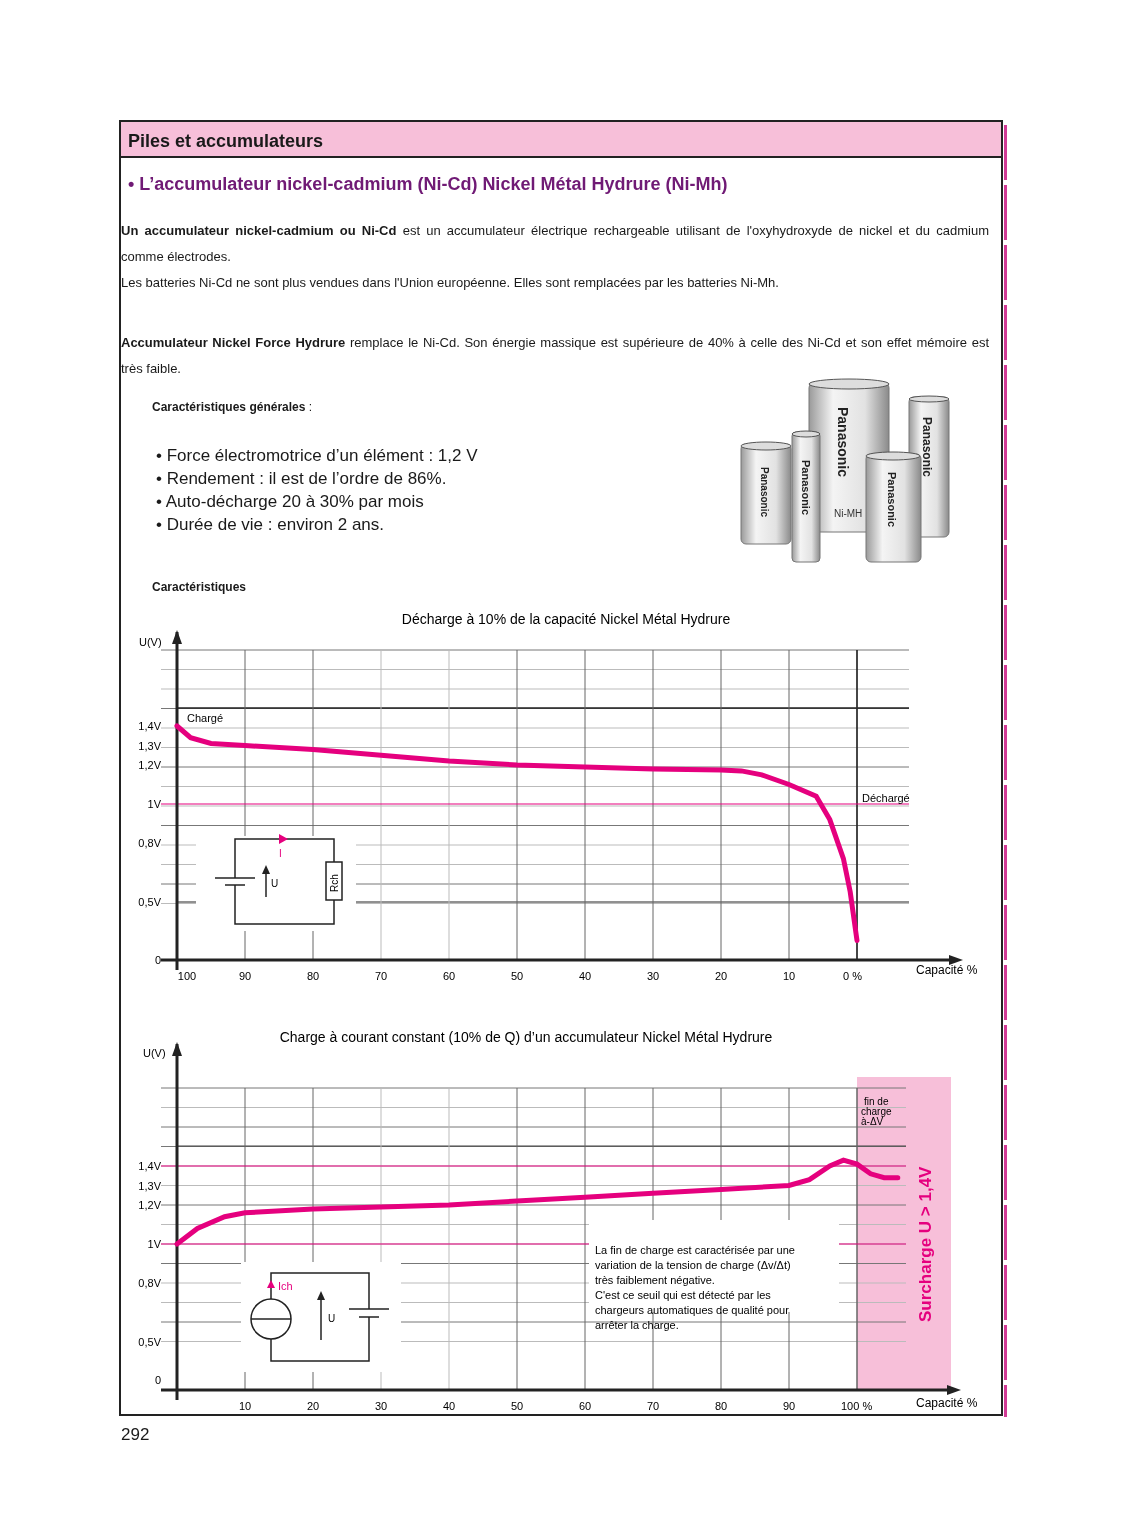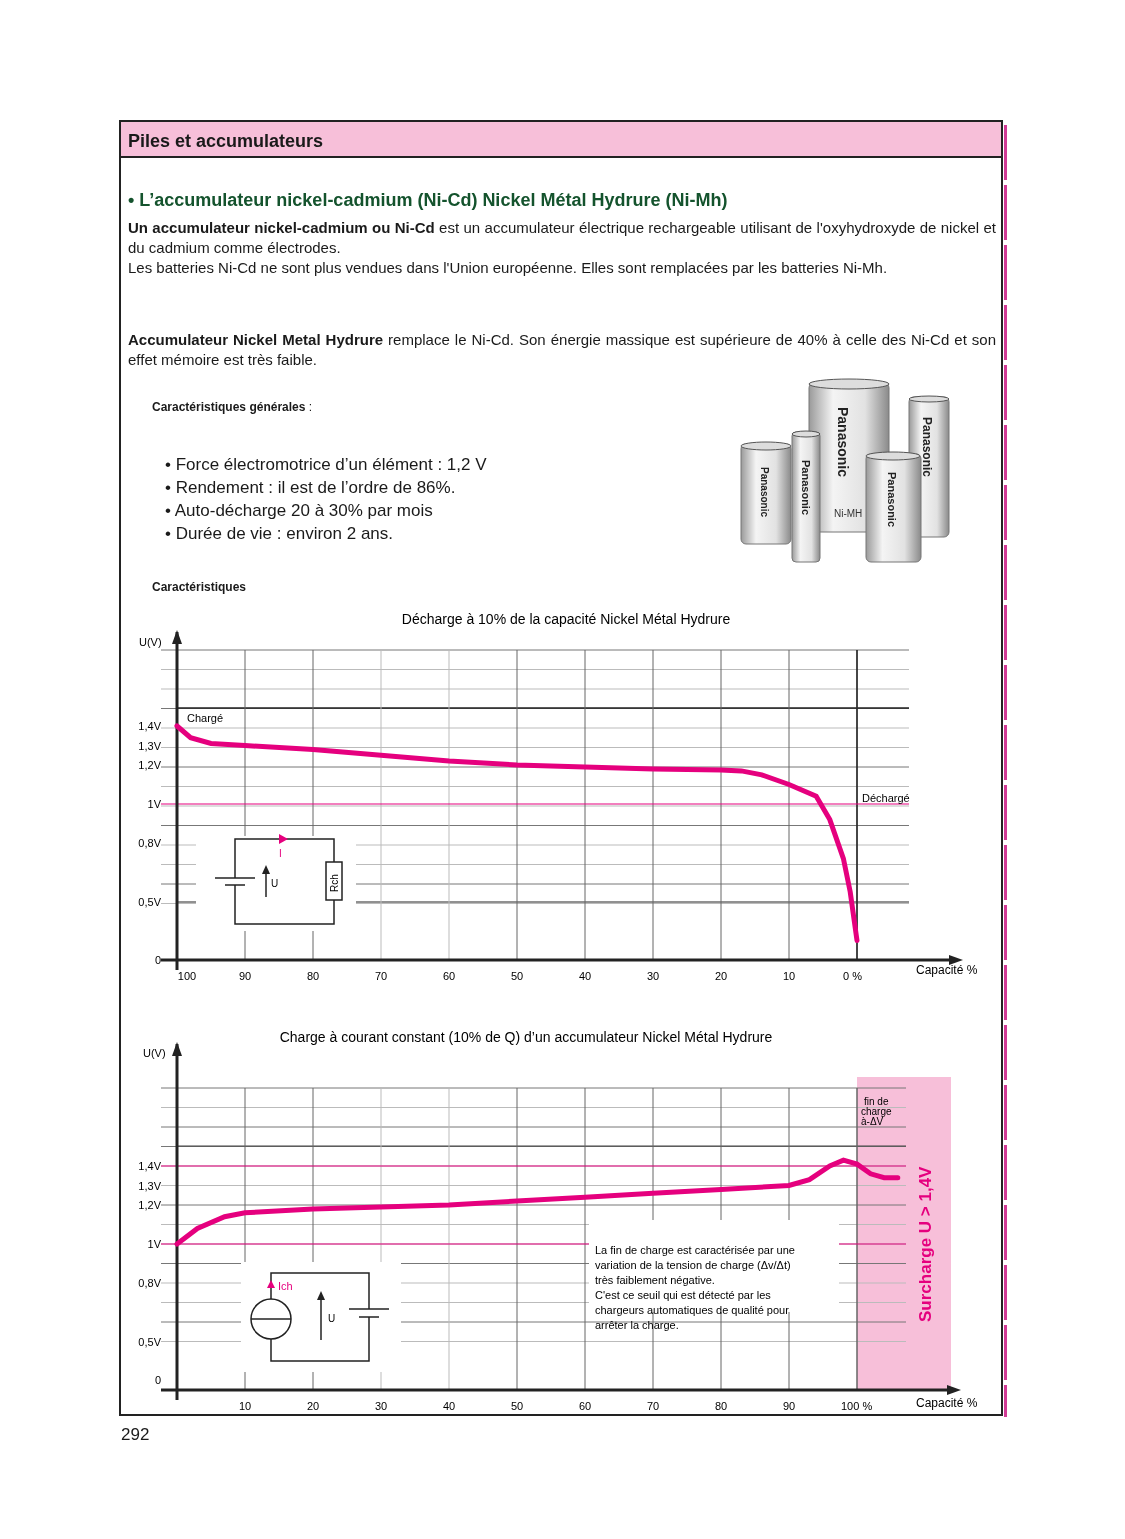--- a/index.html
+++ b/index.html
@@ -1,25 +1,25 @@
 <!DOCTYPE html>
 <html><head>
 <meta charset="utf-8">
 <style>
   html, body { margin: 0; padding: 0; background: #ffffff; }
   body { width: 1125px; height: 1539px; position: relative; font-family: "Liberation Sans", sans-serif; color: #1a1a1a; overflow: hidden; }
   .frame { position: absolute; left: 119px; top: 120px; width: 884px; height: 1296px; border: 2px solid #222; box-sizing: border-box; }
   .frame-shadow { position: absolute; left: 1004px; top: 125px; width: 3px; height: 1292px; background: repeating-linear-gradient(to bottom, #d23c96 0 55px, #ffffff 55px 60px); }
   .header-band { position: absolute; left: 0; top: 0; right: 0; height: 36px; background: #f7bfd9; border-bottom: 2px solid #222; box-sizing: border-box; }
   .header-band span { position: absolute; left: 7px; top: 9px; font-weight: bold; font-size: 18px; color: #1a1a1a; }
-  .section-title { position: absolute; left: 7px; top: 68px; font-weight: bold; font-size: 18px; color: #14532d; }
-  .para { position: absolute; left: 7px; width: 868px; font-size: 15px; line-height: 20px; text-align: justify; }
+  .section-title { position: absolute; left: 7px; top: 52px; font-weight: bold; font-size: 18px; color: #701a75; }
+  .para { position: absolute; left: 0; width: 868px; font-size: 13px; line-height: 26px; text-align: justify; }
   .para b { font-weight: bold; }
   .subhead { position: absolute; left: 7px; font-weight: bold; font-size: 12px; margin-left: 24px; }
-  .bullets { position: absolute; left: 35px; top: 322px; font-size: 17px; line-height: 23px; margin: 9px; padding: 0; list-style: none; }
+  .bullets { position: absolute; left: 35px; top: 322px; font-size: 17px; line-height: 23px; margin: 0; padding: 0; list-style: none; }
   .bullets li::before { content: "• "; }
   .photo { position: absolute; left: 605px; top: 250px; width: 235px; height: 195px; }
   .chart { position: absolute; left: 0; }
   .page-number { position: absolute; left: 121px; top: 1425px; font-size: 17px; }
   svg text { font-family: "Liberation Sans", sans-serif; }
 </style>
 </head>
 <body>
 
 <div class="frame-shadow"></div>
@@ -27,21 +27,21 @@
   <div class="header-band">
     <span>Piles et accumulateurs</span>
   </div>
   <div class="section-title">• L’accumulateur nickel-cadmium (Ni-Cd) Nickel Métal Hydrure (Ni-Mh)</div>
 
   <div class="para" style="top:96px;">
     <b>Un accumulateur nickel-cadmium ou Ni-Cd</b><span> est un accumulateur électrique rechargeable utilisant de l'oxyhydroxyde de nickel et du cadmium comme électrodes.</span><br>
     <span>Les batteries Ni-Cd  ne sont plus vendues dans l'Union européenne. Elles sont remplacées par les batteries Ni-Mh.</span>
   </div>
   <div class="para" style="top:208px;">
-    <b>Accumulateur Nickel Metal Hydrure</b><span> remplace le Ni-Cd. Son énergie massique est supérieure de 40% à celle des Ni-Cd et son effet mémoire est très faible.</span>
+    <b>Accumulateur Nickel Force Hydrure</b><span> remplace le Ni-Cd. Son énergie massique est supérieure de 40% à celle des Ni-Cd et son effet mémoire est très faible.</span>
   </div>
 
   <div class="subhead" style="top:278px;"><span>Caractéristiques générales</span><span style="font-weight:normal"> :</span></div>
 
   <ul class="bullets">
     <li><span>Force électromotrice d’un élément : 1,2 V</span></li>
     <li><span>Rendement : il est de l’ordre de 86%.</span></li>
     <li><span>Auto-décharge 20 à 30% par mois</span></li>
     <li><span>Durée de vie : environ 2 ans.</span></li>
   </ul>

